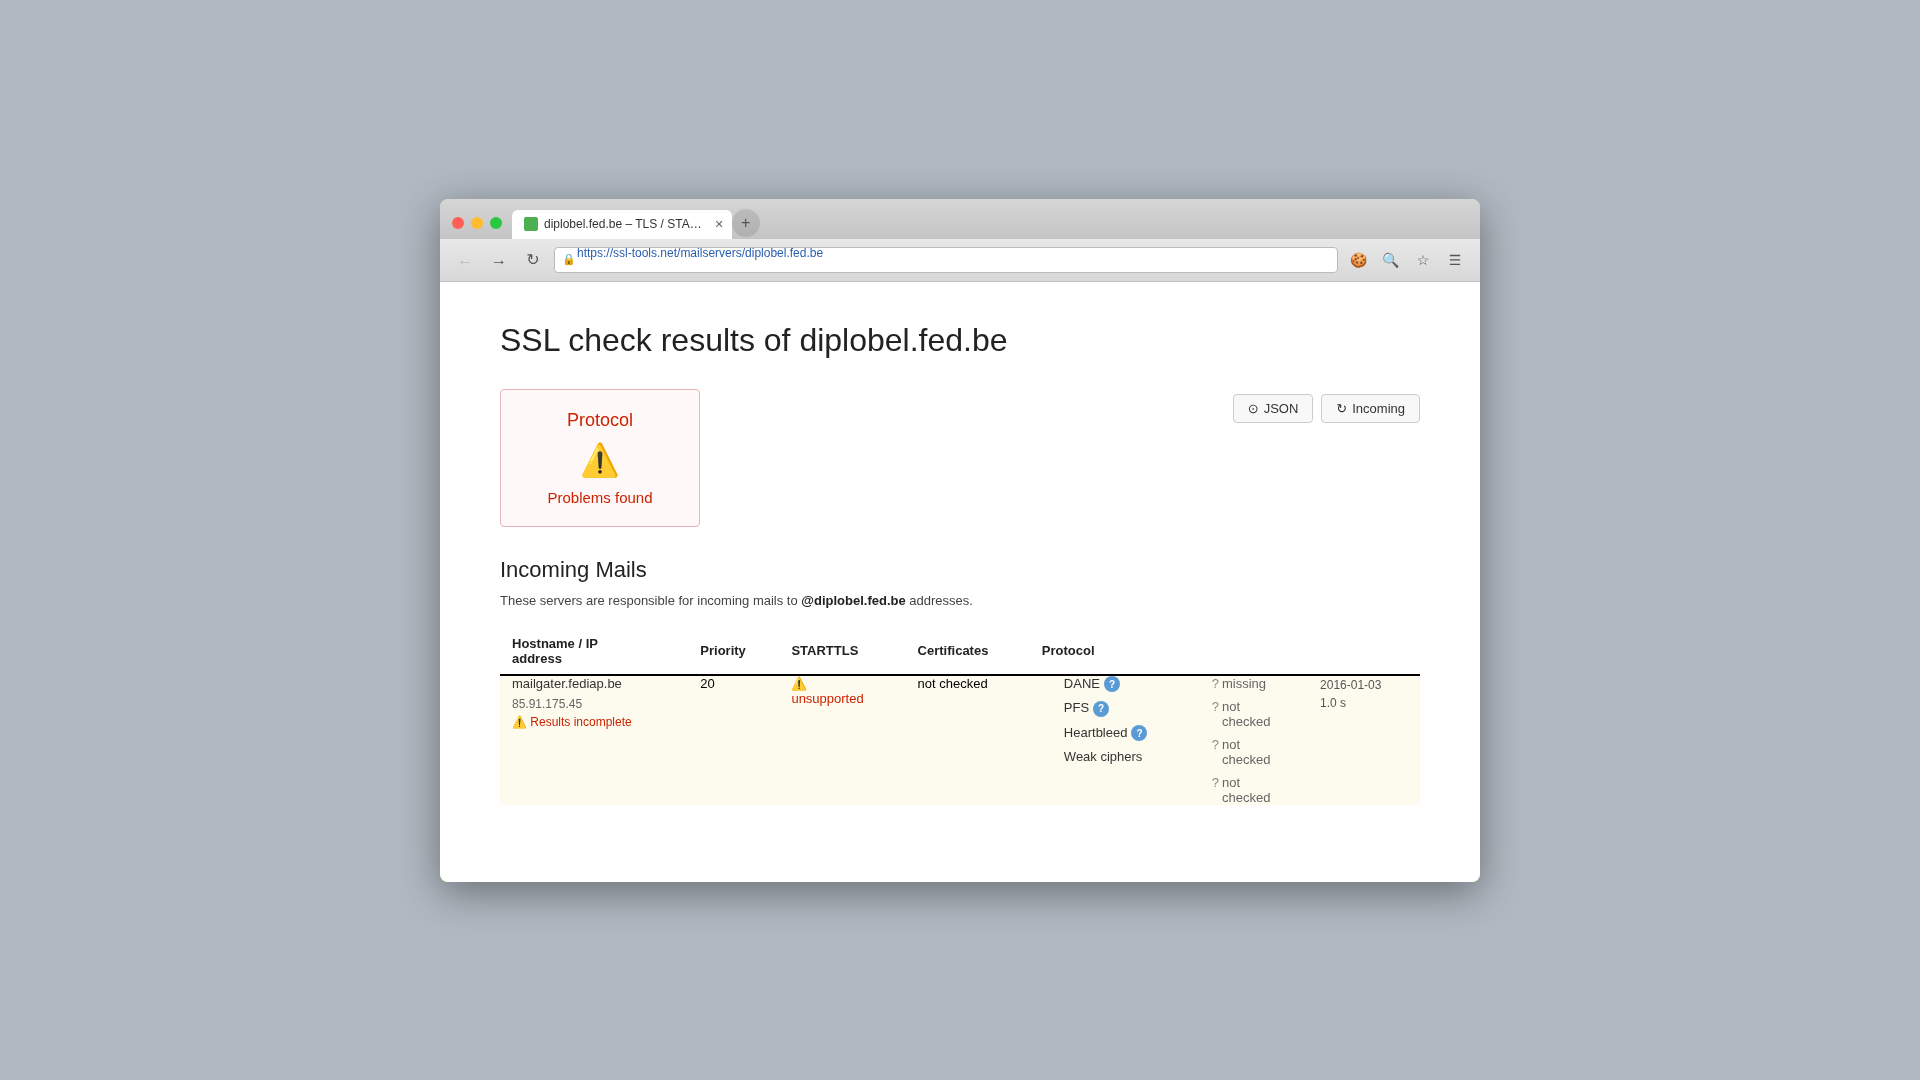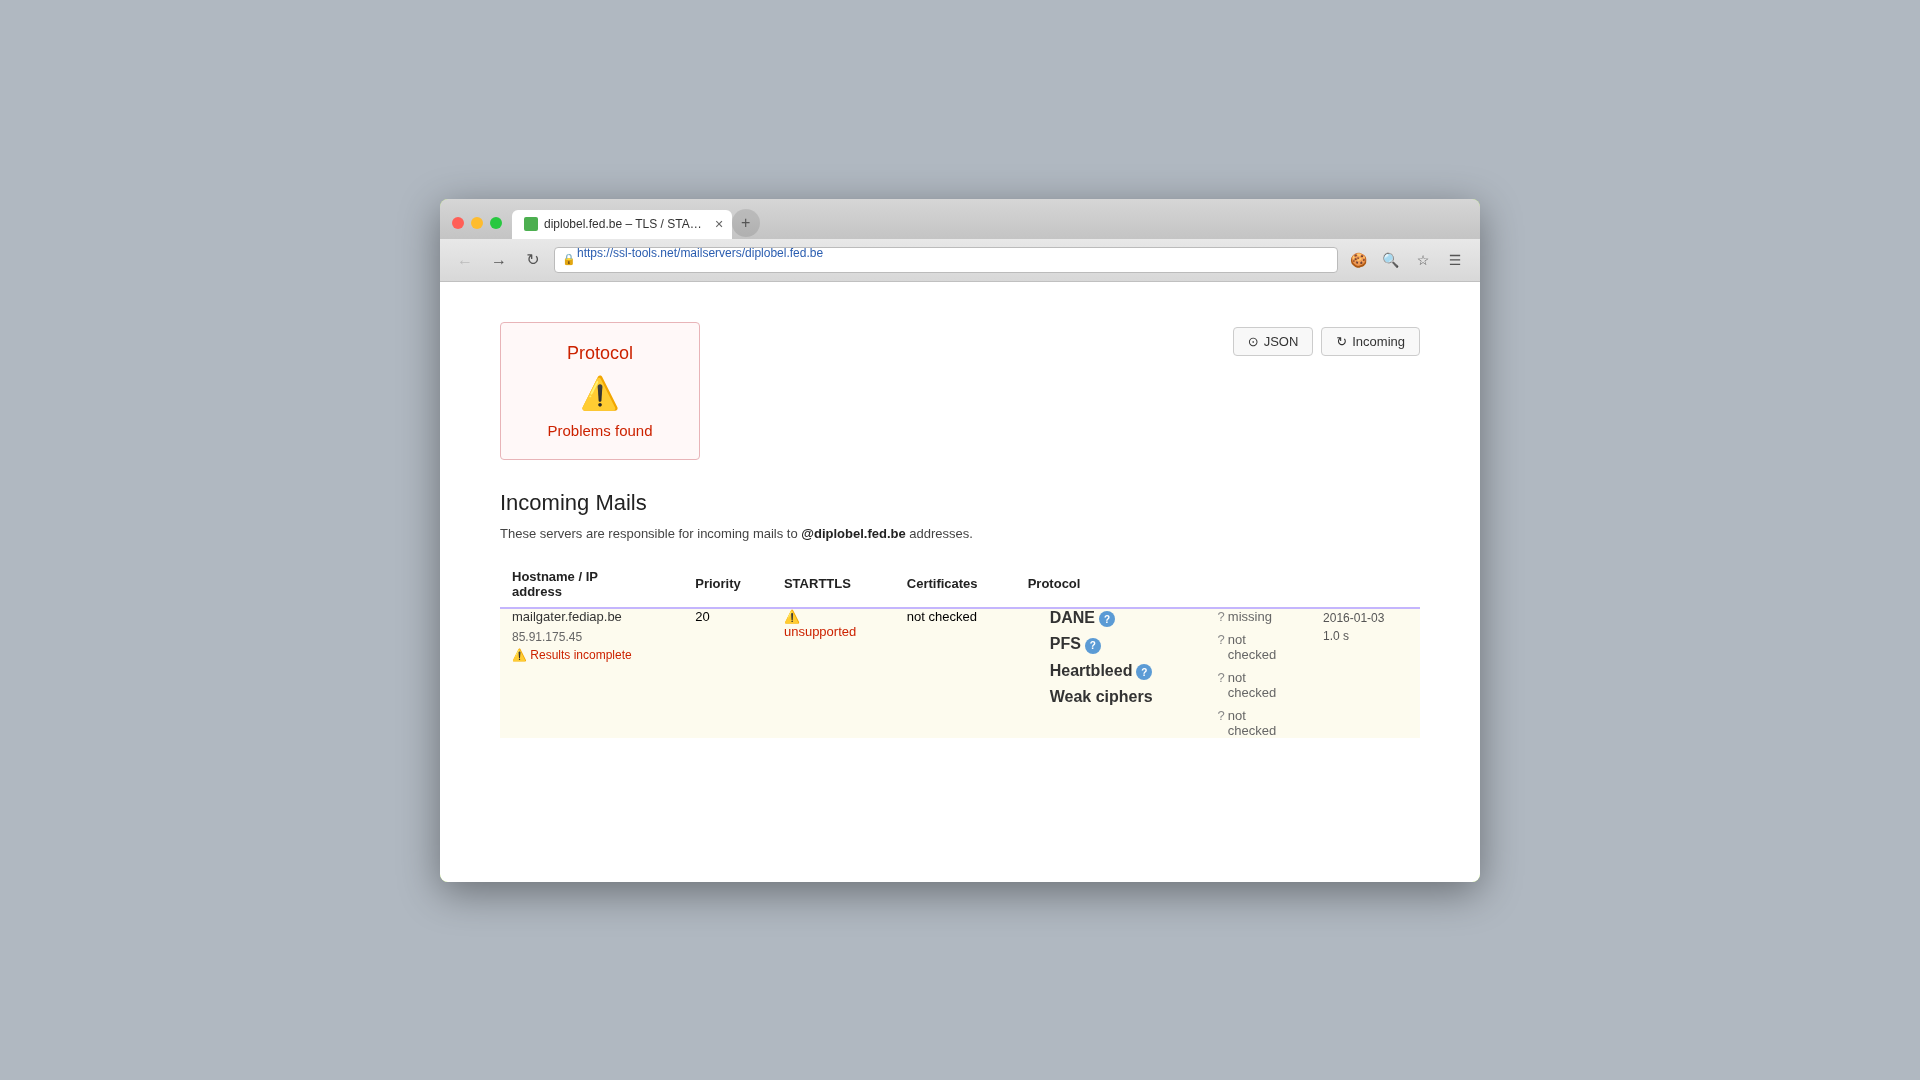--- a/index.html
+++ b/index.html
@@ -263,21 +263,21 @@
       width: 100%;
       border-collapse: collapse;
       font-size: 13px;
     }
 
     .mail-table th {
       text-align: left;
       font-weight: 600;
       color: #222;
       padding: 8px 12px;
-      border-bottom: 2px solid #c4b5fd;
+      border-bottom: 2px solid #000000;
       font-size: 13px;
     }
 
     .mail-table td {
       padding: 0 12px;
       vertical-align: top;
     }
 
     .mail-table tbody tr {
       background: #fdfbee;
@@ -342,22 +342,22 @@
       gap: 8px;
     }
 
     .protocol-item {
       display: flex;
       align-items: baseline;
       gap: 4px;
     }
 
     .protocol-item-name {
-      font-weight: 700;
-      font-size: 16px;
+      font-weight: 400;
+      font-size: 13px;
       color: #333;
       margin-left: 22px;
     }
   </style>
 </head>
 <body>
 
 <div class="browser-window">
 
   <div class="title-bar">
@@ -384,20 +384,21 @@
     </div>
     <div class="toolbar-icons">
       <button class="toolbar-icon-btn">🍪</button>
       <button class="toolbar-icon-btn">🔍</button>
       <button class="toolbar-icon-btn">☆</button>
       <button class="toolbar-icon-btn">☰</button>
     </div>
   </div>
 
   <div class="page-content">
+    <h1 class="page-title">SSL check results of diplobel.fed.be</h1>
 
     <div class="top-row">
 
       <div class="protocol-card">
         <div class="protocol-card-title">Protocol</div>
         <span class="protocol-card-icon">⚠️</span>
         <div class="protocol-card-status">Problems found</div>
       </div>
 
       <div class="action-buttons">

